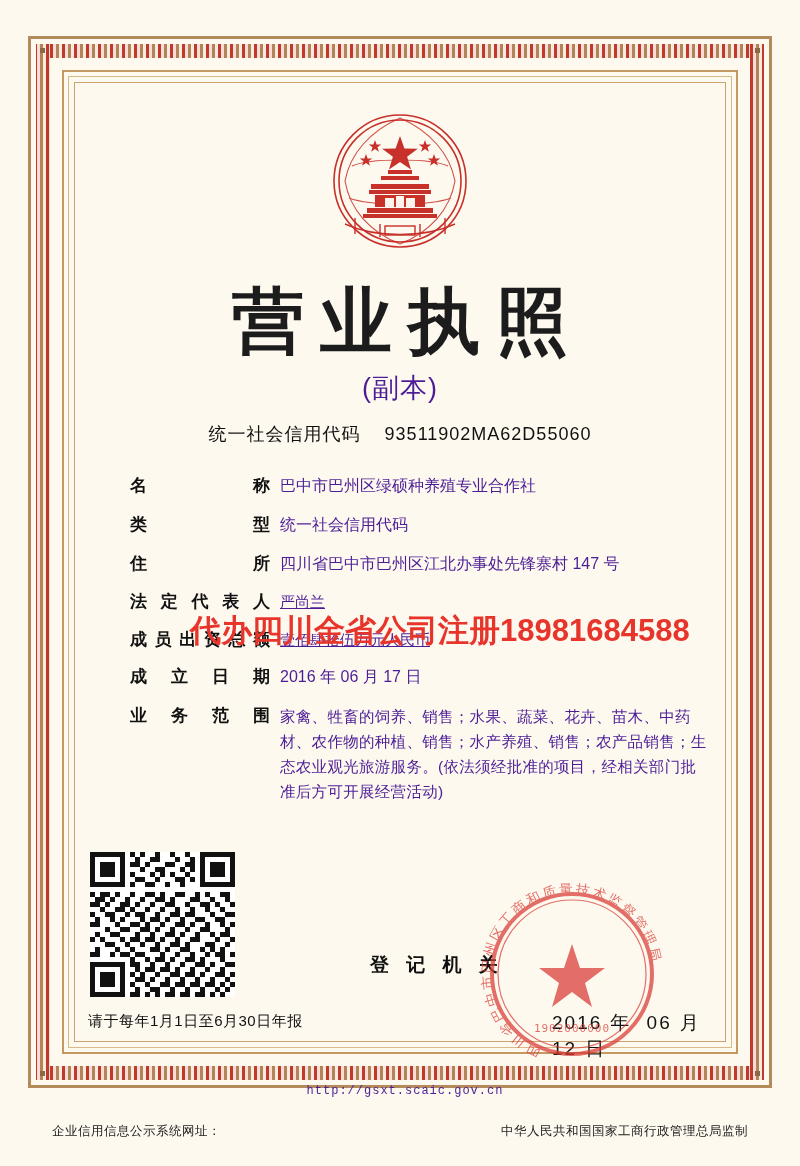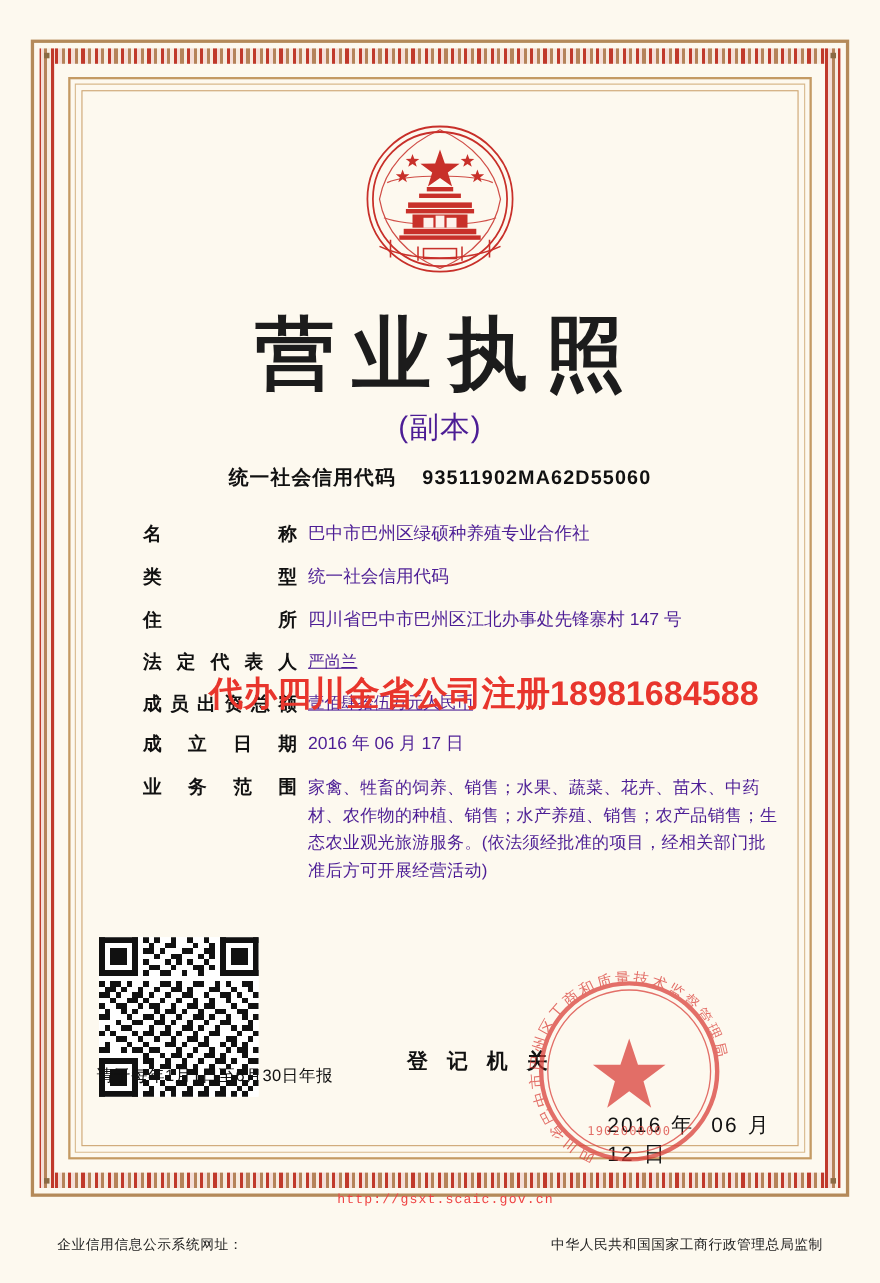--- a/index.html
+++ b/index.html
@@ -91,21 +91,21 @@
     font-size: 27px;
     color: #4c1d95;
     letter-spacing: 1px;
   }
   .credit-code {
     position: absolute;
     top: 330px;
     left: 0; right: 0;
     text-align: center;
     font-size: 18px;
-    font-weight: bold;
+    font-weight: normal;
     color: #111;
     letter-spacing: 1px;
   }
 
   
   .fields {
     position: absolute;
     top: 382px;
     left: 50px;
     right: 10px;
@@ -195,35 +195,35 @@
     left: 400px;
     top: 790px;
     width: 185px;
     height: 185px;
     z-index: 20;
   }
 
   .annual-note {
     position: absolute;
     left: 8px;
-    top: 877px;
+    top: 920px;
     font-size: 15px;
     color: #111;
     letter-spacing: 0.5px;
   }
 
   
   .url-line {
     position: absolute;
     left: 74px; right: 64px;
     bottom: 68px;
     text-align: center;
     font-family: "Liberation Mono", monospace;
     font-size: 12px;
-    color: #ef4444;
+    color: #4c1d95;
     letter-spacing: 1px;
   }
   .bottom-left {
     position: absolute;
     left: 52px;
     bottom: 26px;
     font-size: 12.5px;
     color: #222;
     letter-spacing: 0.5px;
   }

